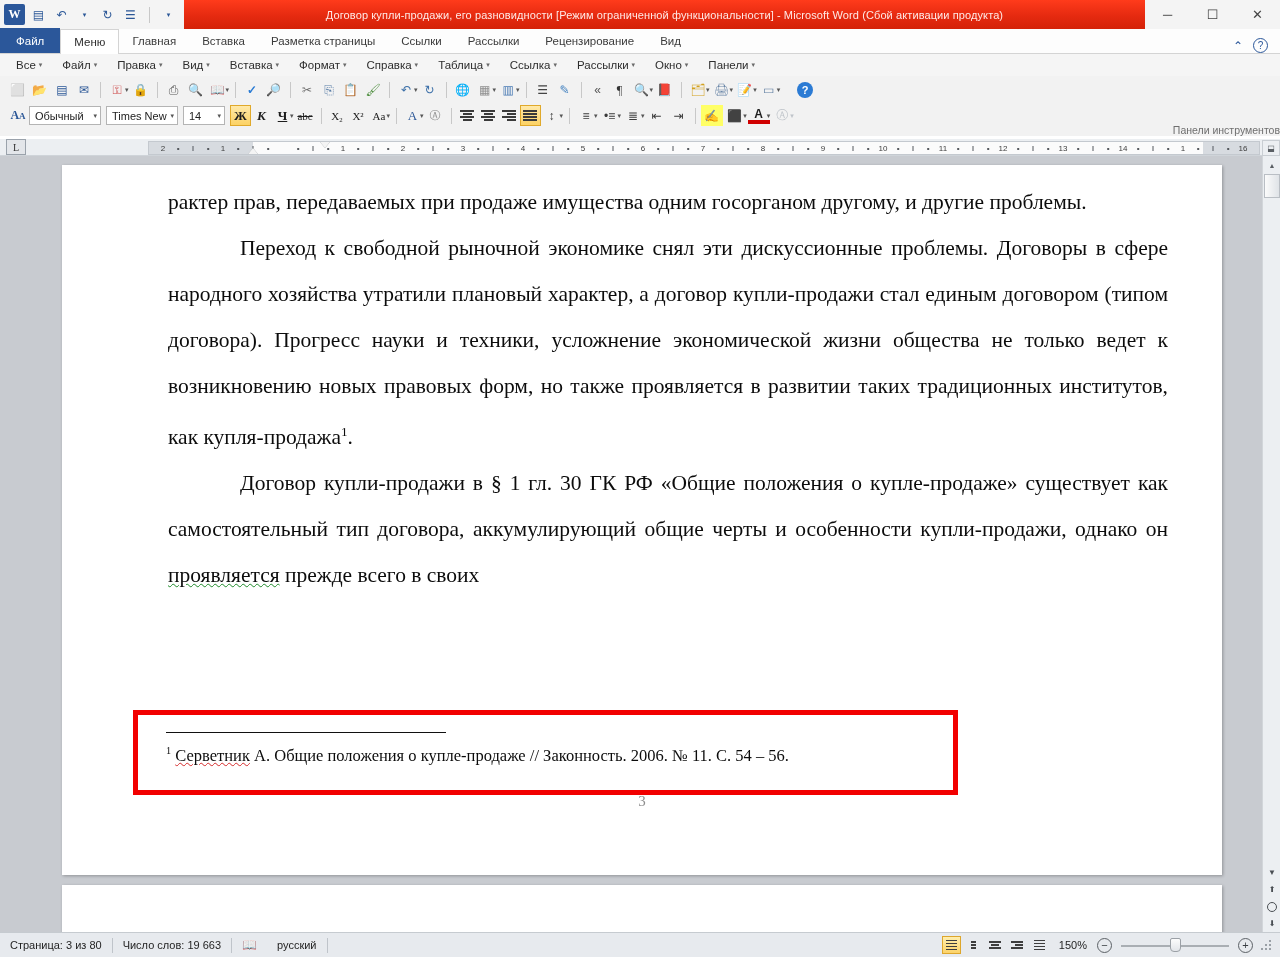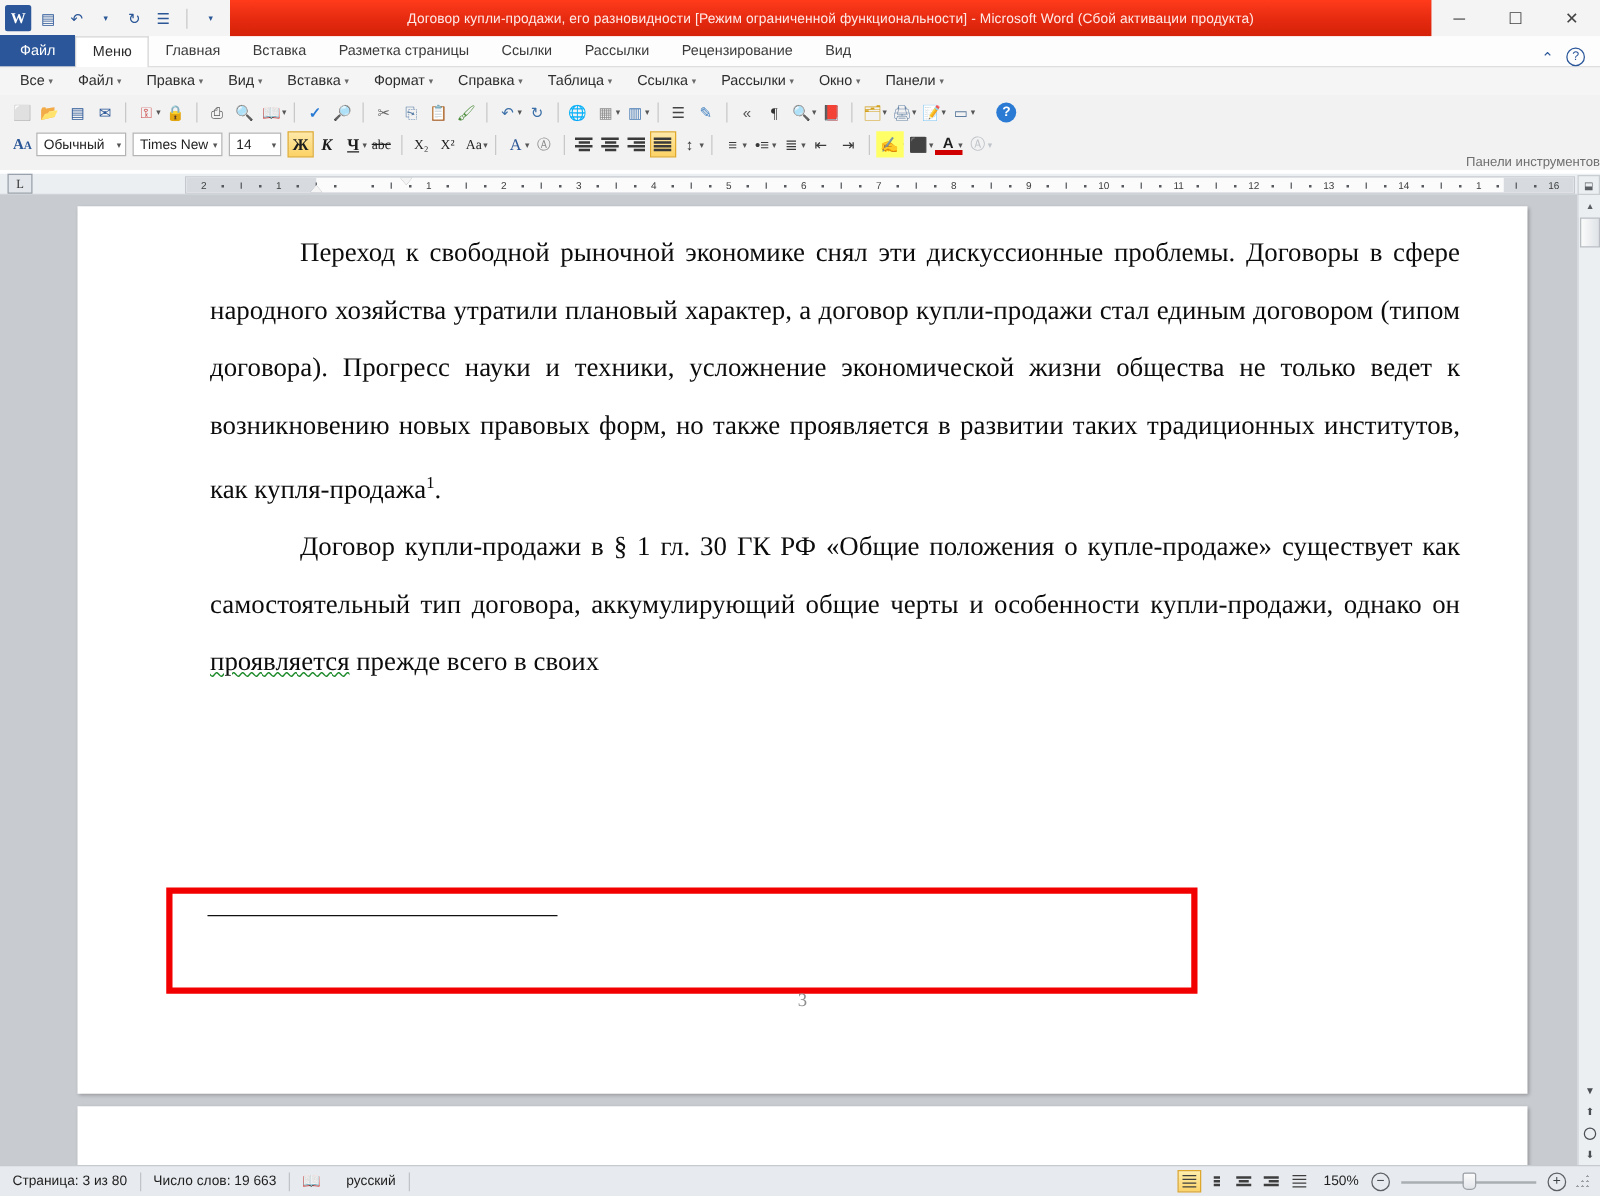--- a/index.html
+++ b/index.html
@@ -617,25 +617,30 @@
     <span class="tick" style="left:1094px">16</span>
     <div class="indent-bot" style="left:104px"></div>
     <div class="indent-top" style="left:176px"></div>
   </div>
 </div>
 
 <div id="docarea">
   <div id="page">
 
     <div id="body-text">
+      <p><span>рактер прав, передаваемых при продаже имущества одним госорганом другому, и другие проблемы.</span></p>
       <p class="ind"><span>Переход к свободной рыночной экономике снял эти дискуссионные проблемы. Договоры в сфере народного хозяйства утратили плановый характер, а договор купли-продажи стал единым договором (типом договора). Прогресс науки и техники, усложнение экономической жизни общества не только ведет к возникновению новых правовых форм, но также проявляется в развитии таких традиционных институтов, как купля-продажа</span><sup>1</sup><span>.</span></p>
       <p class="ind"><span>Договор купли-продажи в § 1 гл. 30 ГК РФ «Общие положения о купле-продаже» существует как самостоятельный тип договора, аккумулирующий общие черты и особенности купли-продажи, однако он </span><span class="sq-green">проявляется</span><span> прежде всего в своих</span></p>
     </div>
 
     <div id="fn-sep"></div>
+    <div id="footnote">
+      <sup>1</sup>
+      <span class="sq-red">Серветник</span><span> А. Общие положения о купле-продаже // Законность. 2006. № 11. С. 54 – 56.</span>
+    </div>
 
     <div id="fn-box"></div>
 
     <div id="pagenum">3</div>
   </div>
 
   <div id="page2"></div>
 </div>
 
 <div id="splitter">

